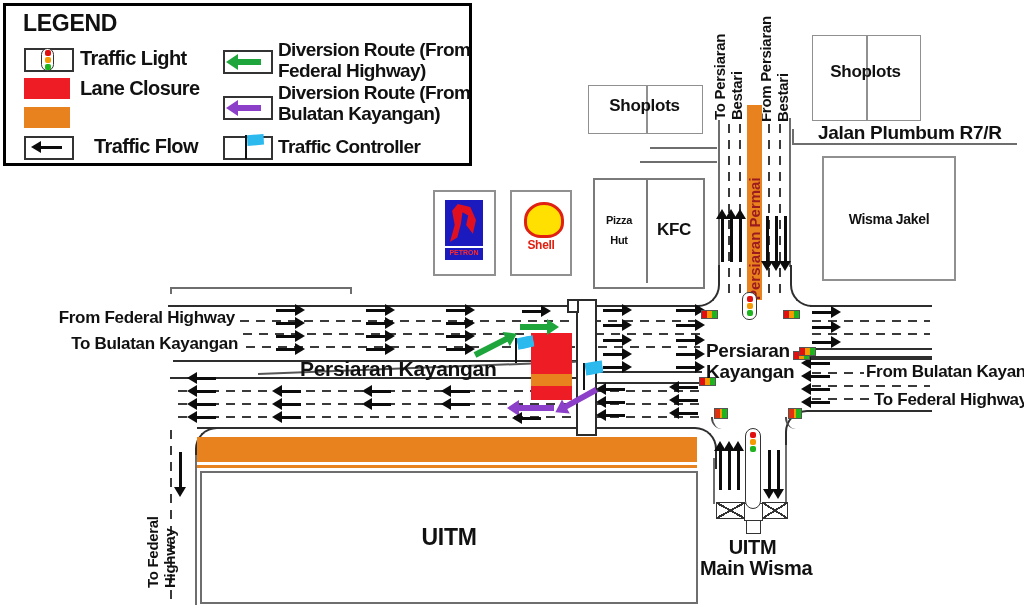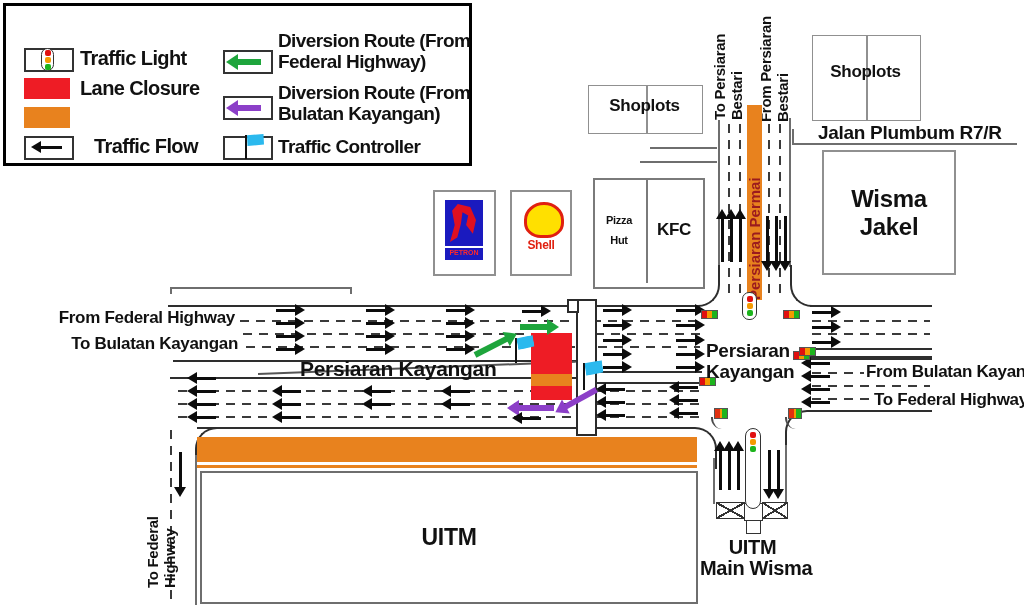--- a/index.html
+++ b/index.html
@@ -55,20 +55,21 @@
      linear-gradient(to top right,transparent calc(50% - 1px),#333 calc(50% - 1px) calc(50% + 1px),transparent calc(50% + 1px)),
      linear-gradient(to bottom right,transparent calc(50% - 1px),#333 calc(50% - 1px) calc(50% + 1px),transparent calc(50% + 1px));}
   .z2{z-index:2;} .z3{z-index:3;} .z4{z-index:4;} .z5{z-index:5;} .z6{z-index:6;} .z7{z-index:7;}
 </style>
 </head>
 <body>
 
 <div id="map">
 
   <div id="legend">
+    <div class="lbl" style="left:17px;top:4px;font-size:23px;">LEGEND</div>
 
     <div class="lg-icon" style="left:18px;top:42px;">
       <div class="tlv" style="left:15px;top:-2px;width:11px;height:21px;">
         <span class="dot d-r"></span>
           <span class="dot d-y"></span>
           <span class="dot d-g"></span>
       </div>
     </div>
     <div class="lg-fill" style="left:18px;top:72px;background:#EE1C25;"></div>
     <div class="lg-fill" style="left:18px;top:101px;background:#E8821E;"></div>
@@ -84,34 +85,34 @@
       <div class="da-w green" style="left:12px;top:7px;width:24px;"></div>
     </div>
     <div class="lg-icon" style="left:217px;top:90px;">
       <div class="da-w purple" style="left:12px;top:7px;width:24px;"></div>
     </div>
     <div class="lg-icon" style="left:217px;top:130px;overflow:visible;">
       <div class="pole" style="left:20px;top:-3px;height:24px;"></div>
       <div class="flag" style="left:22px;top:-4px;width:17px;height:12px;"></div>
     </div>
 
-    <div class="lg-txt2" style="left:272px;top:24px;">Diversion Route (From Federal Highway)</div>
+    <div class="lg-txt2" style="left:272px;top:33px;">Diversion Route (From Federal Highway)</div>
     <div class="lg-txt2" style="left:272px;top:76px;">Diversion Route (From Bulatan Kayangan)</div>
     <div class="lg-txt2" style="left:272px;top:130px;">Traffic Controller</div>
   </div>
 
   <div class="bld" style="left:588px;top:85px;width:57px;height:47px;border-width:1.5px;"></div>
   <div class="bld" style="left:647px;top:85px;width:54px;height:47px;border-width:1.5px;"></div>
   <div class="lbl z7" style="left:588px;top:96px;width:113px;text-align:center;font-size:17px;">Shoplots</div>
 
   <div class="bld" style="left:812px;top:35px;width:53px;height:84px;border-width:1.5px;"></div>
   <div class="bld" style="left:867px;top:35px;width:52px;height:84px;border-width:1.5px;"></div>
   <div class="lbl z7" style="left:812px;top:62px;width:107px;text-align:center;font-size:17px;">Shoplots</div>
 
-  <div class="bld" style="left:822px;top:150px;width:130px;height:121px;font-size:24px;">
+  <div class="bld" style="left:822px;top:156px;width:130px;height:121px;font-size:14px;">
     <span>Wisma Jakel</span>
   </div>
 
   <div class="bld" style="left:433px;top:190px;width:59px;height:82px;">
     <div class="abs" style="left:10px;top:8px;width:38px;height:60px;background:#1A1ABF;">
       <div class="abs" style="left:5px;top:4px;width:26px;height:38px;background:#e01020;clip-path:polygon(0 100%,18% 55%,8% 18%,30% 0,78% 8%,100% 42%,88% 78%,62% 55%,70% 30%,48% 22%,42% 52%,28% 88%);"></div>
       <div class="abs" style="left:0;top:46px;width:38px;height:2px;background:#fff;"></div>
       <div class="abs" style="left:0;top:49px;width:38px;text-align:center;font-size:7px;color:#ff2a2a;letter-spacing:0;">PETRON</div>
     </div>
   </div>

